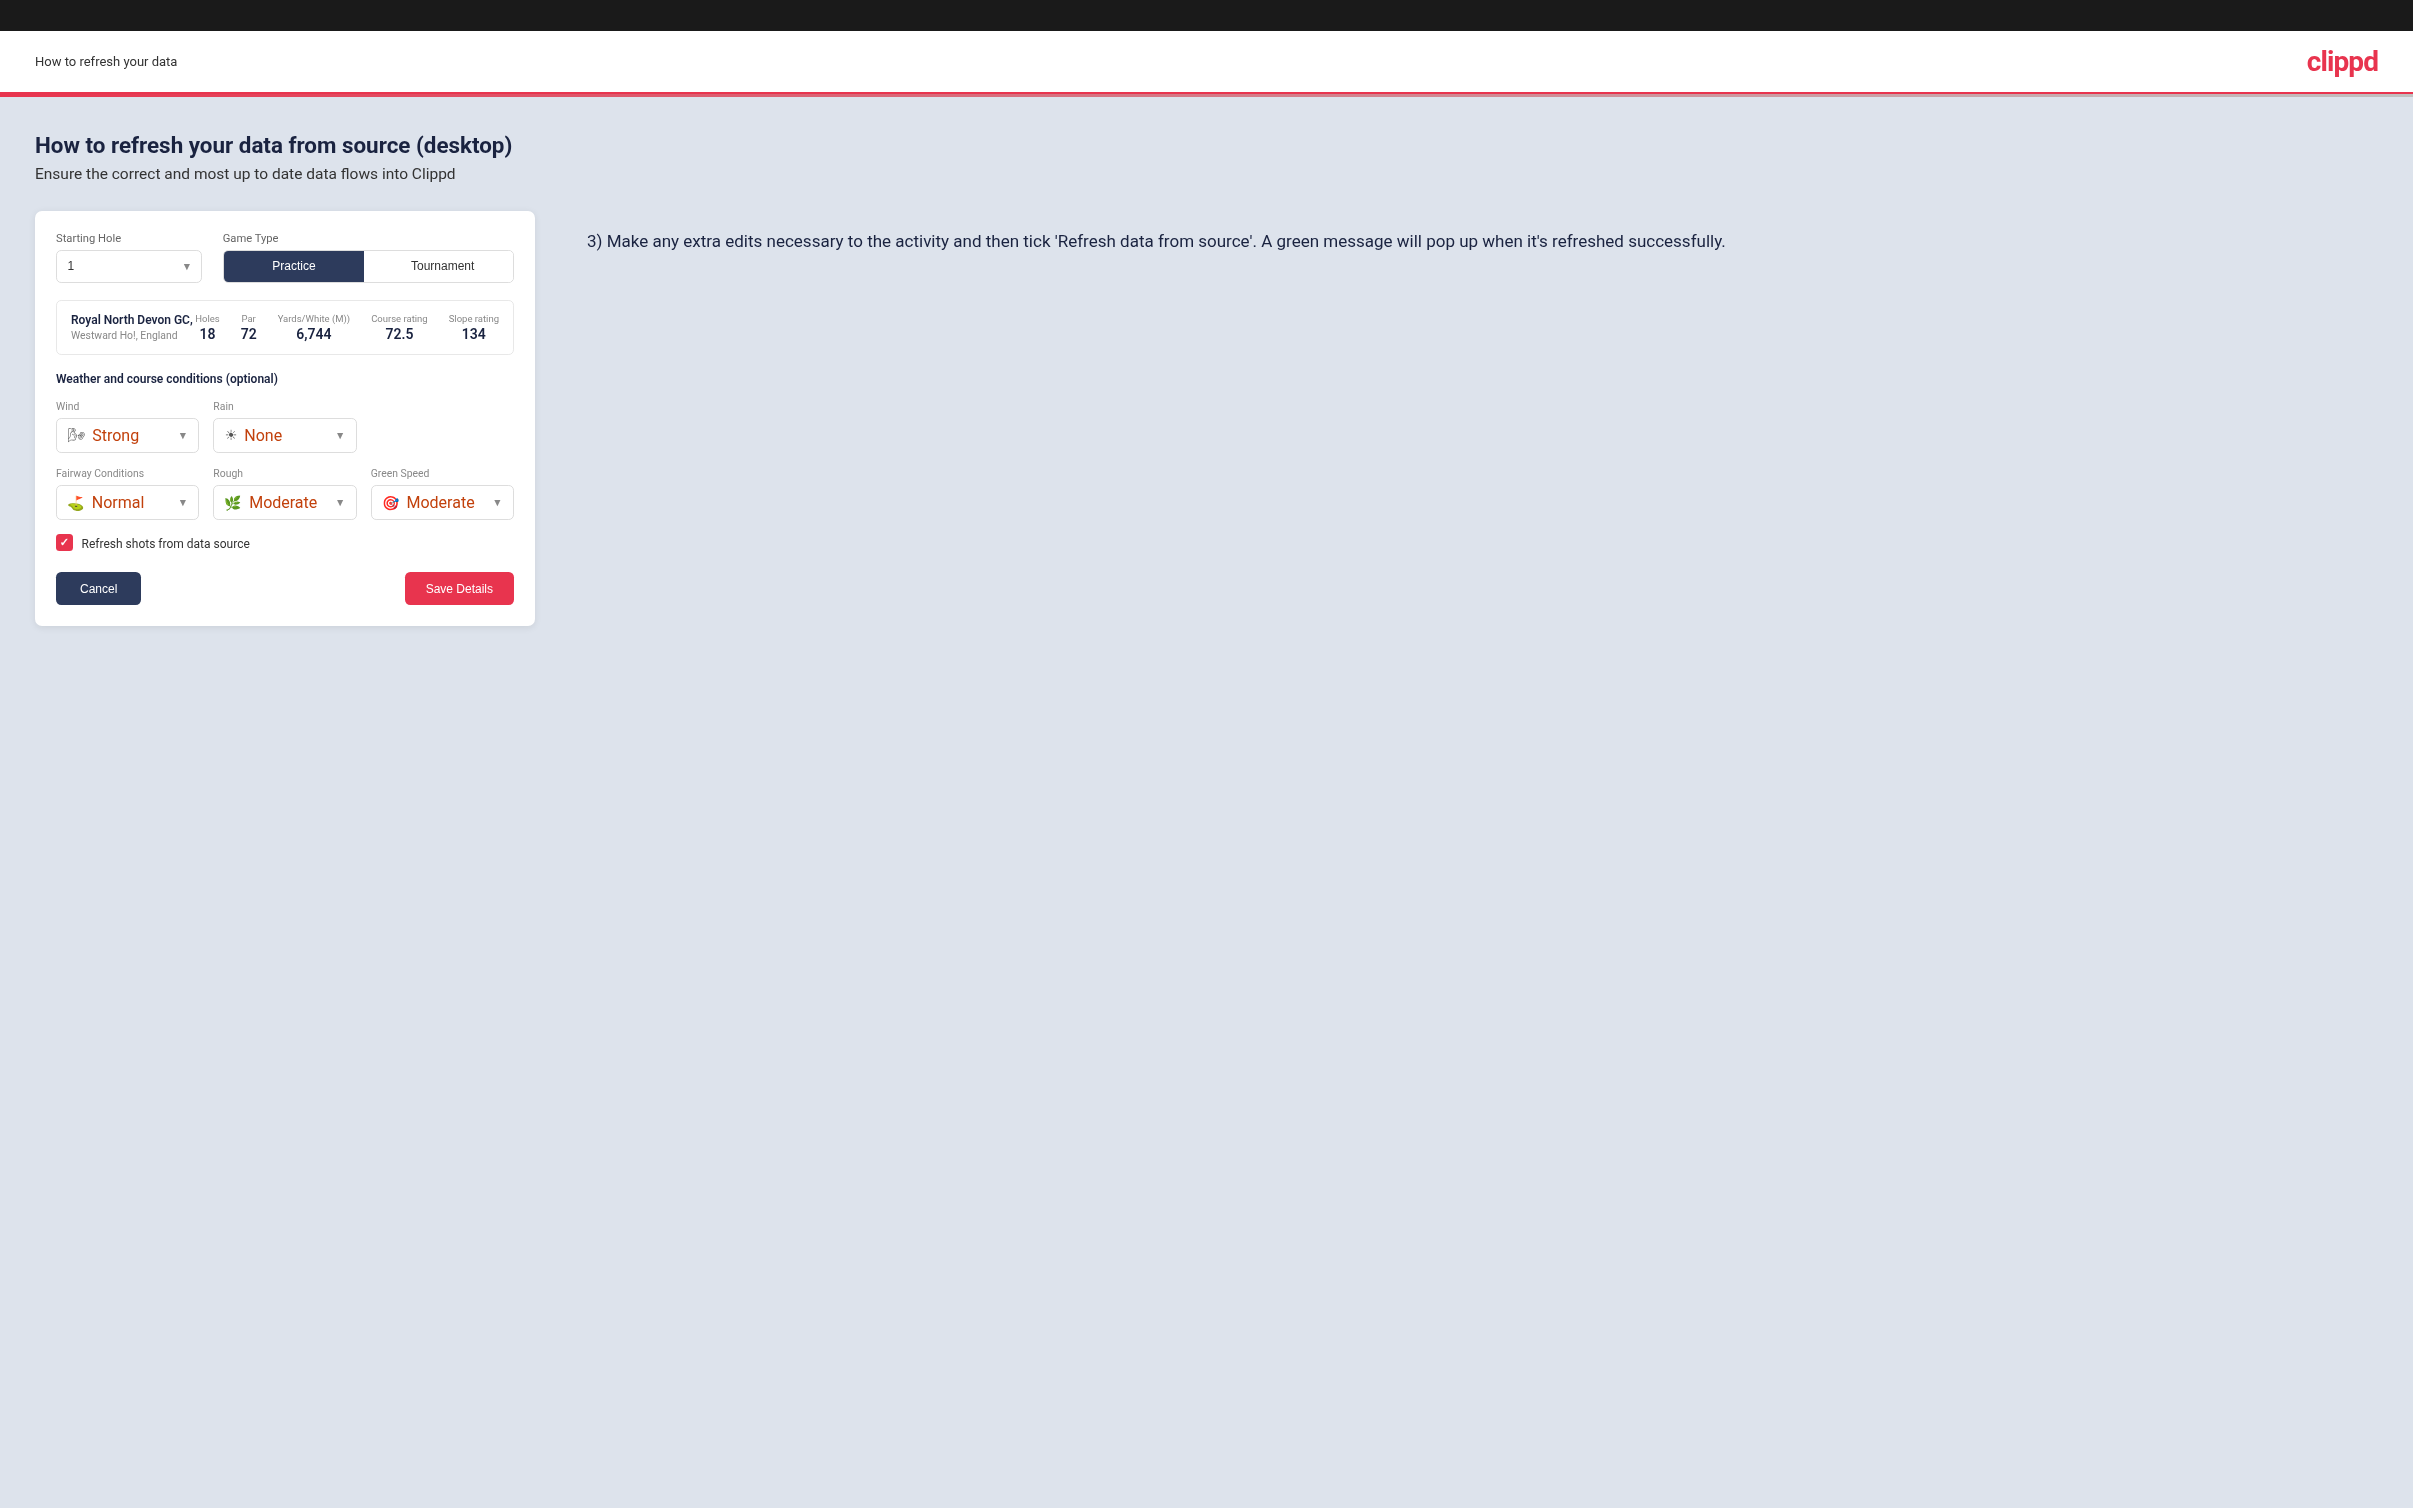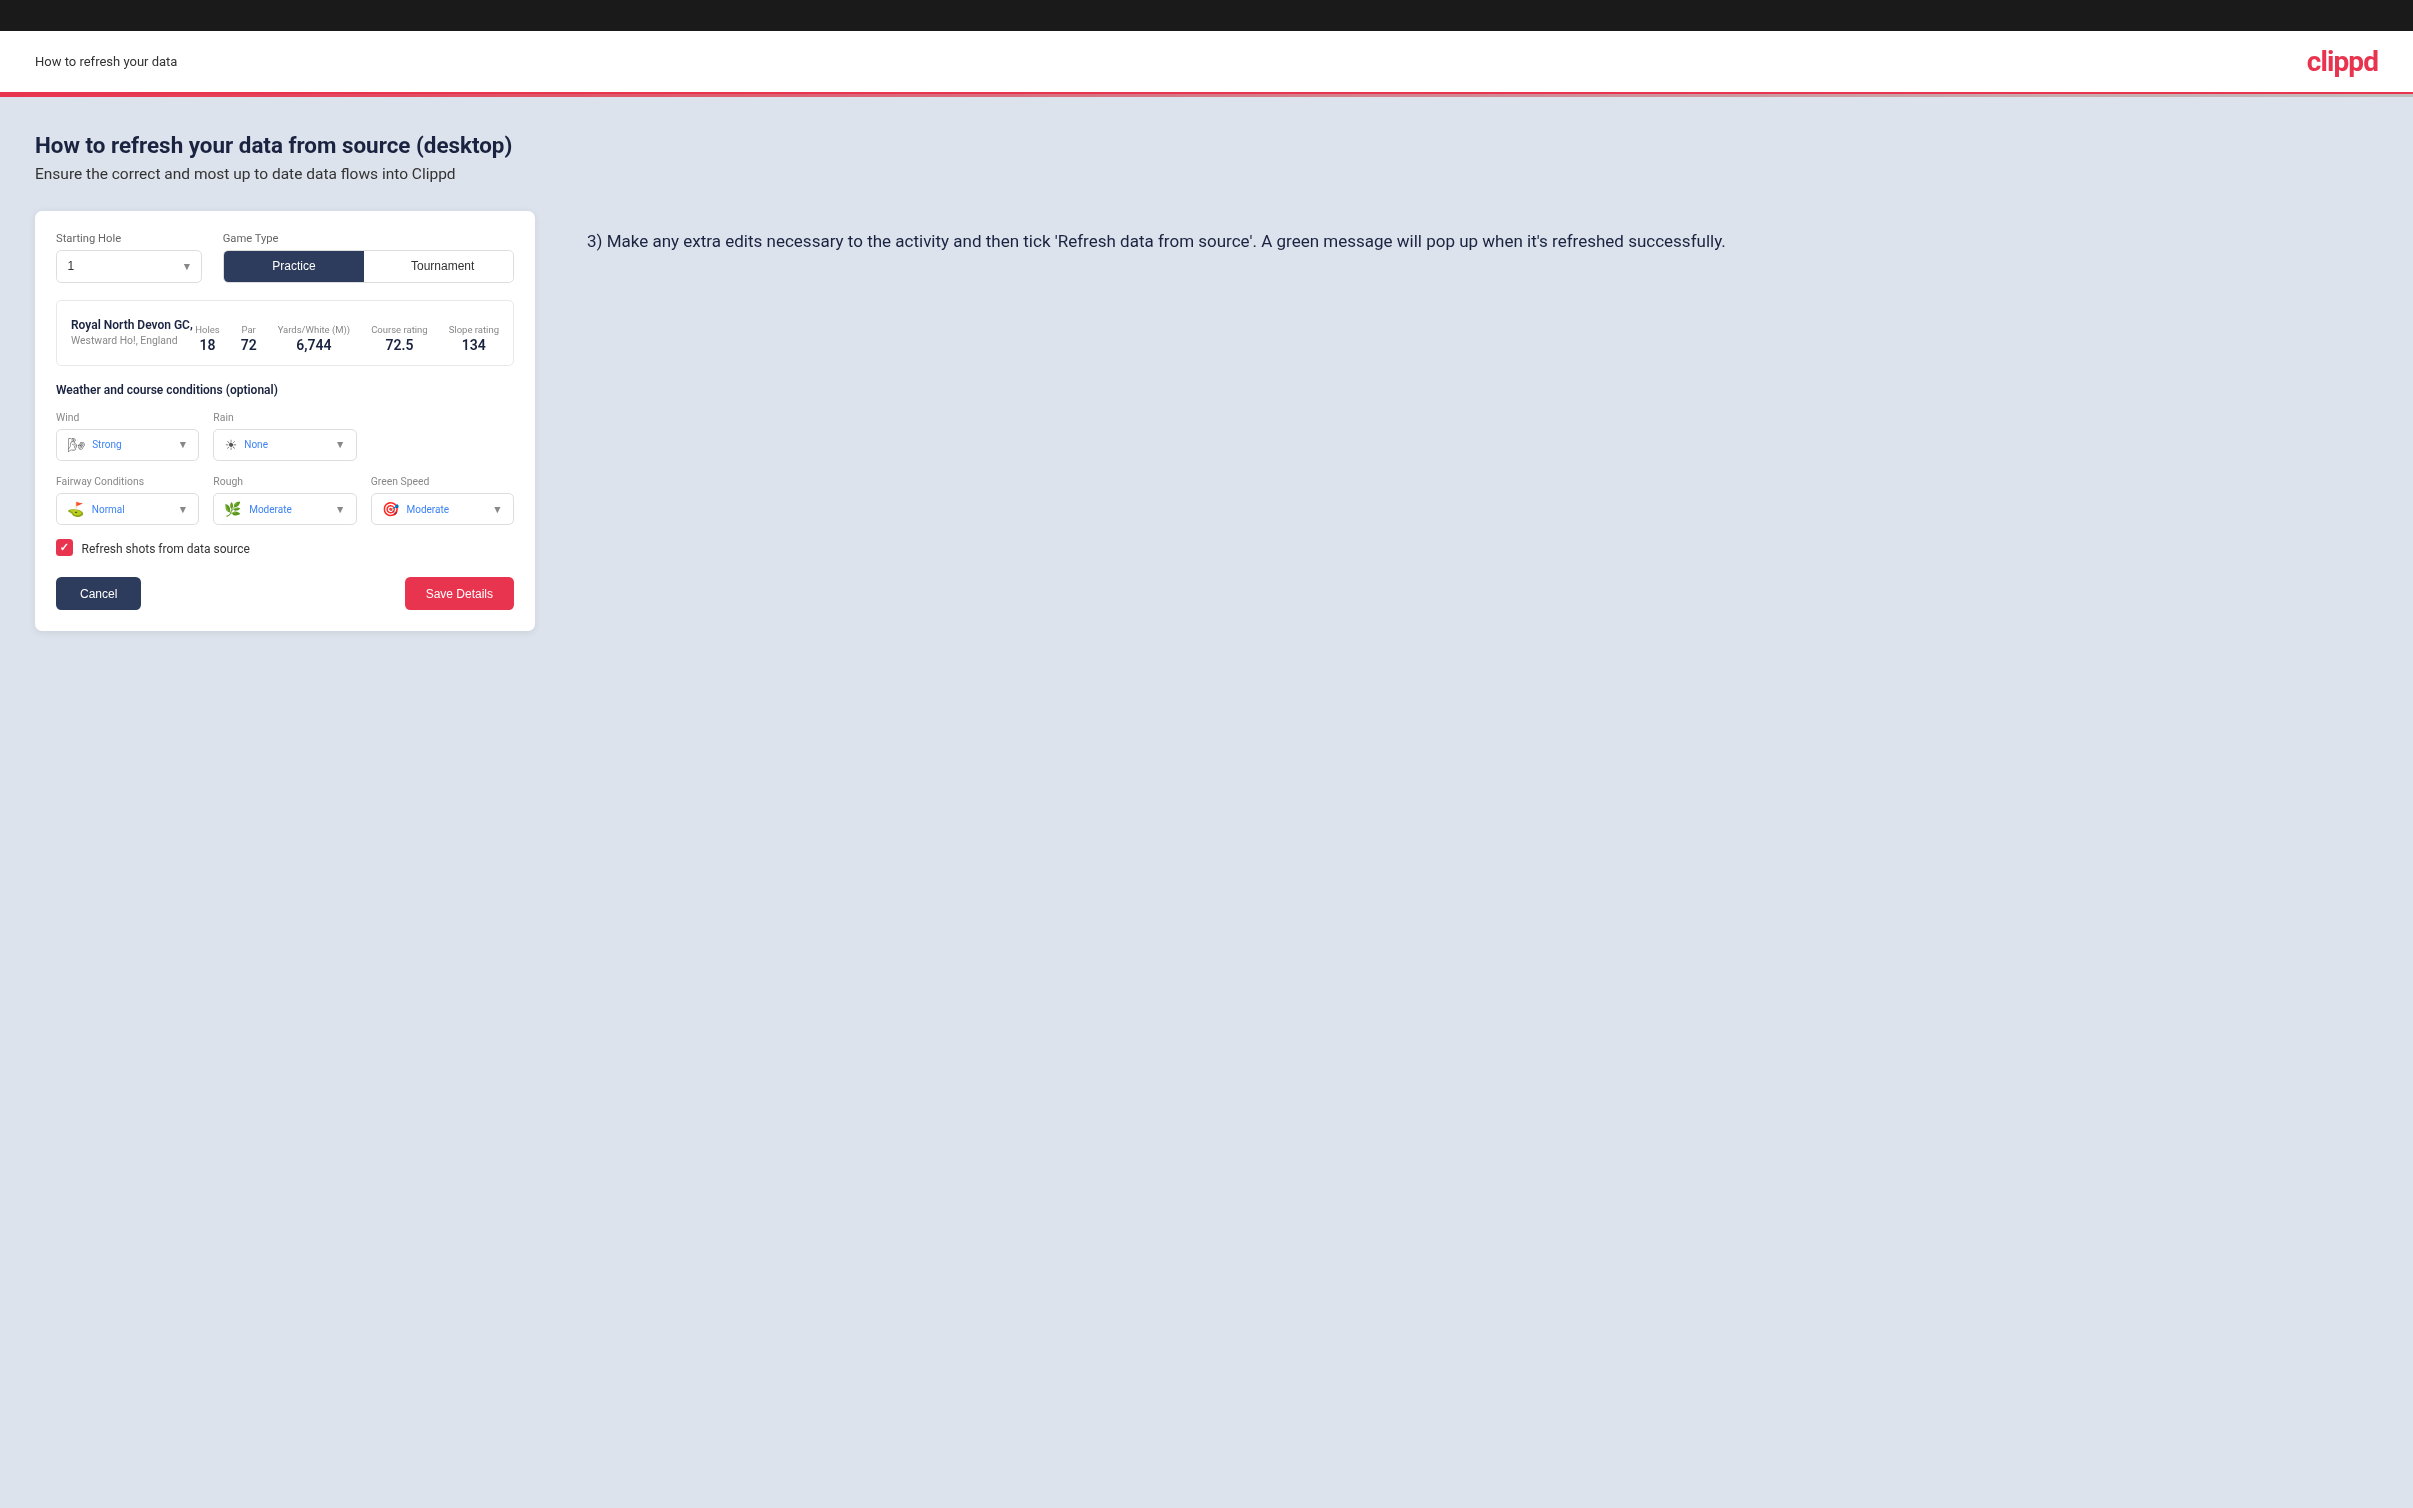--- a/index.html
+++ b/index.html
@@ -177,21 +177,20 @@
     }
 
     .course-stat {
       text-align: center;
     }
 
     .course-stat-label {
       font-size: 9.5px;
       color: #888;
       margin-bottom: 1.7px;
-      margin-top: 11px;
     }
 
     .course-stat-value {
       font-size: 14px;
       font-weight: 600;
       color: #1a2340;
     }
 
     .section-title {
       font-size: 12px;
@@ -227,22 +226,22 @@
       padding: 7px 10.4px;
     }
 
     .condition-icon {
       margin-right: 7px;
       font-size: 14px;
       color: #555;
     }
 
     .condition-text {
-      font-size: 10px;
-      color: #3b82f6;
+      font-size: 16px;
+      color: #c2410c;
       flex: 1;
     }
 
     .condition-chevron {
       color: #888;
       font-size: 10.4px;
     }
 
     .checkbox-row {
       display: flex;

